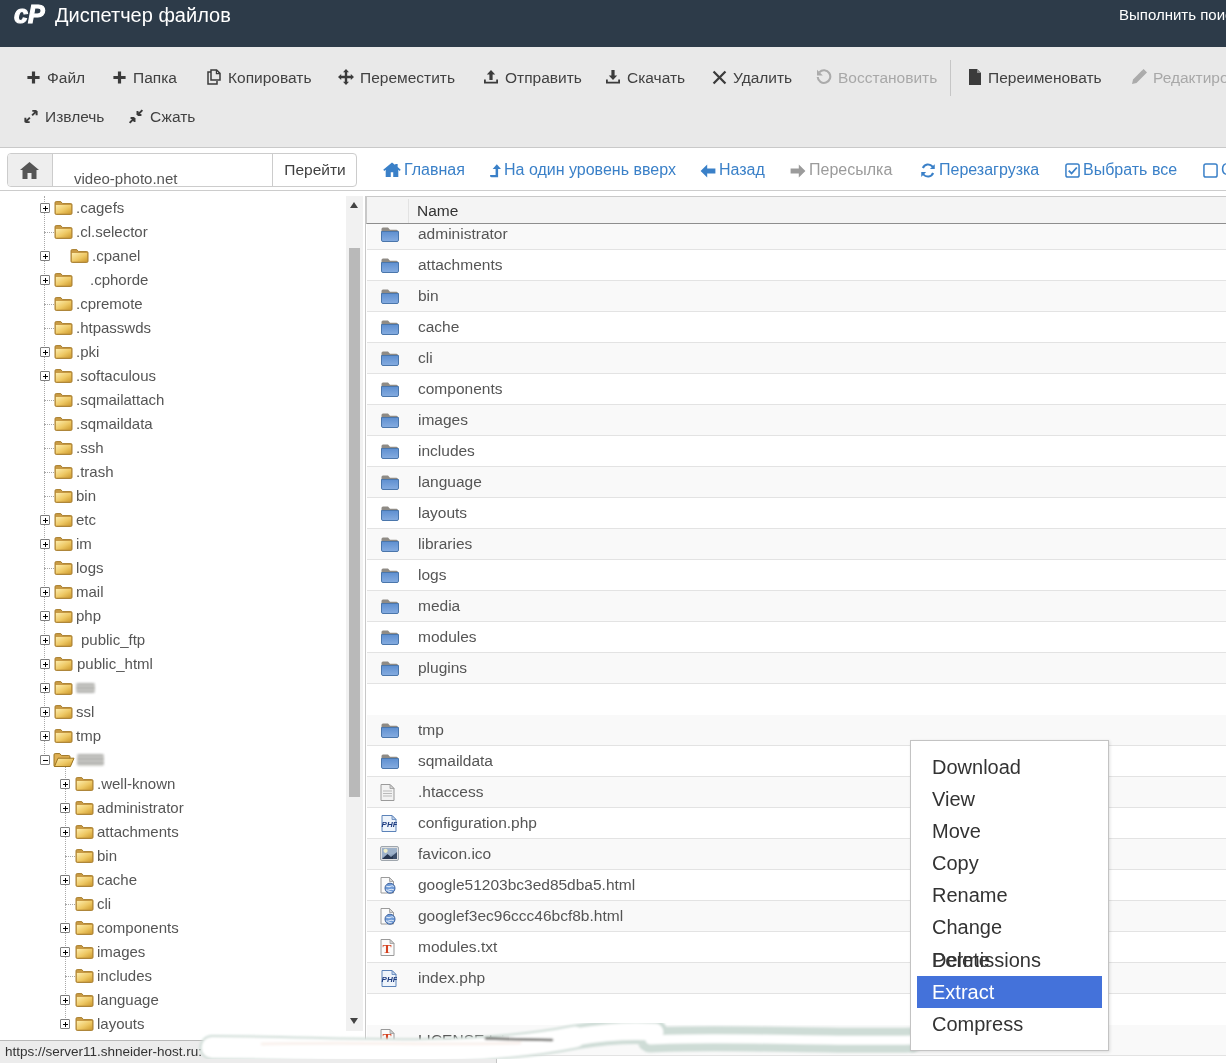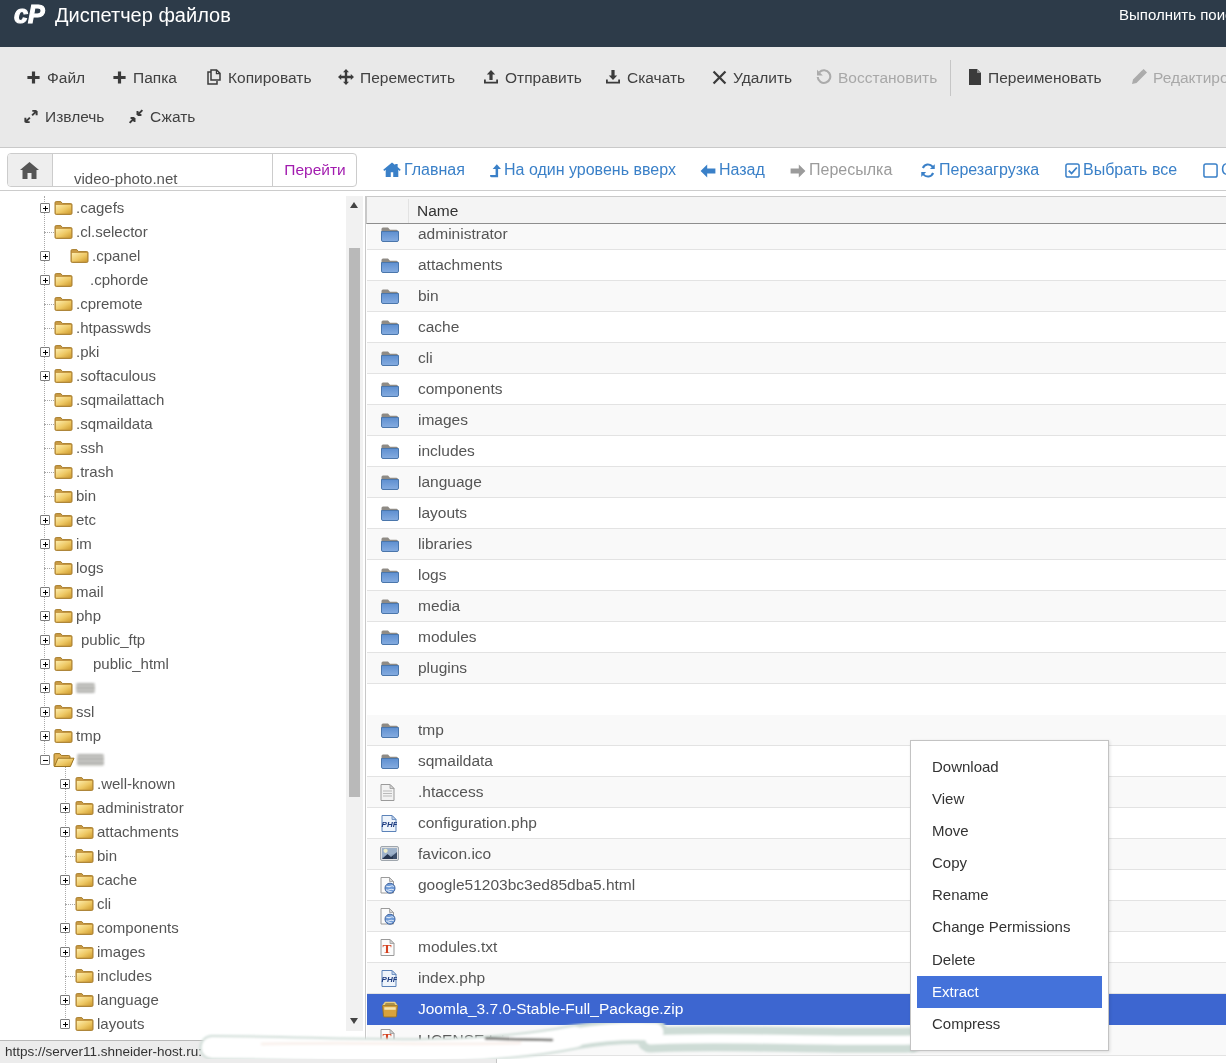--- a/index.html
+++ b/index.html
@@ -13,21 +13,21 @@
 #tbar{position:absolute;left:0;top:47px;width:1226px;height:101px;background:#e9e9e9;border-bottom:1px solid #c9c9c9}
 .tb{position:absolute;height:28px;line-height:28px;font-size:15.5px;color:#414141;white-space:nowrap}
 .tb svg{vertical-align:-2px;margin-right:6px}
 .tb.dis{color:#a8a8a8}
 .tbsep{position:absolute;left:950px;top:60px;width:1px;height:36px;background:#c6c6c6}
 
 #pbar{position:absolute;left:0;top:148px;width:1226px;height:43px;background:#fff;border-bottom:1px solid #ccc}
 #grp{position:absolute;left:7px;top:5px;width:350px;height:34px;border:1px solid #ccc;border-radius:4px;background:#fff}
 #grp .home{position:absolute;left:0;top:0;width:45px;height:32px;background:#eee;border-right:1px solid #ccc;border-radius:3px 0 0 3px;text-align:center}
 #grp .inp{position:absolute;left:46px;top:9px;width:218px;height:32px;line-height:32px;padding-left:20px;font-size:15px;color:#555}
-#grp .go{position:absolute;left:264px;top:0;width:85px;height:32px;line-height:32px;border-left:1px solid #ccc;text-align:center;font-size:15.5px;color:#a21caf}
+#grp .go{position:absolute;left:264px;top:0;width:85px;height:32px;line-height:32px;border-left:1px solid #ccc;text-align:center;font-size:15.5px;color:#404040}
 .nav{position:absolute;top:10px;height:23px;line-height:23px;font-size:16px;color:#3a80c8;white-space:nowrap}
 .nav svg{vertical-align:-3px;margin-right:3px}
 .nav.dis{color:#9b9b9b}
 
 #tree{position:absolute;left:0;top:191px;width:345px;height:845px;background:#fff;overflow:hidden}
 .vline{position:absolute;width:1px;border-left:1px dotted #a8a8a8}
 .stub{position:absolute;height:1px;border-top:1px dotted #a8a8a8}
 .ti{position:absolute;height:24px;line-height:24px;font-size:15px;color:#555;white-space:nowrap}
 .ti svg{vertical-align:-3px}
 .box{position:absolute;width:10px;height:10px;background:#fff;border:1px solid #7e7e7e;border-radius:1px}
@@ -43,21 +43,21 @@
 #tbl{position:absolute;left:365px;top:196px;width:861px;height:867px;border-left:1px solid #c8c8c8;overflow:hidden}
 .row{position:absolute;left:1px;width:860px;height:31px;border-bottom:1px solid #e3e3e3;font-size:15.5px;color:#555}
 .row .nm{position:absolute;left:51px;top:0;line-height:30px}
 .row svg{position:absolute;left:13px;top:7px}
 .row.odd{background:#f9f9f9}
 .row.sel{background:#3d66d0;color:#fff;border-bottom:1px solid #3d66d0}
 #thead{position:absolute;left:0;top:0;width:861px;height:28px;background:#f4f4f4;border-top:1px solid #c8c8c8;border-bottom:1px solid #8e8e8e;border-left:1px solid #c8c8c8}
 #thead .nm{position:absolute;left:50px;top:0;line-height:27px;font-size:15.5px;color:#333}
 
 #menu{position:absolute;left:910px;top:740px;width:199px;height:311px;background:#fff;border:1px solid #c3c3c3;box-shadow:1px 1px 3px rgba(0,0,0,.12);padding:10px 6px}
-#menu .mi{height:32.1px;line-height:32.1px;padding-left:15px;font-size:15px;color:#333}
+#menu .mi{height:32.1px;line-height:32.1px;padding-left:15px;font-size:20px;color:#333}
 #menu .mi.hl{background:#4472da;color:#fff}
 
 #status{position:absolute;left:0;top:1040px;width:497px;height:23px;background:#ececec;border-top:1px solid #b9b9b9;border-right:1px solid #c4c4c4;border-radius:0 3px 0 0;font-size:13.5px;color:#333;line-height:22px;padding-left:5px}
 </style></head>
 <body>
 
 <div id="hdr">
   <svg class="abs" style="left:14px;top:3px" width="34" height="24" viewBox="0 0 34 24">
     <text x="0" y="20" font-family="Liberation Sans" font-size="25" font-weight="bold" font-style="italic" fill="#fff" stroke="#fff" stroke-width="1.1">cP</text>
   </svg>
@@ -304,21 +304,21 @@
         <path d="M1 2.8Q1 1.6 2.2 1.6h4.6l1.7 2h8.3q1.2 0 1.2 1.2v8.4q0 1.2-1.2 1.2H2.2Q1 14.4 1 13.2z" fill="none" stroke="#a87e2e" stroke-width="1"></path>
       </svg><span style="margin-left:8px">public_ftp</span></div>
   <div class="box plus" style="left:40px;top:468px">
       <i></i>
       <b></b>
     </div>
   <div class="ti" style="left:54px;top:461px"><svg width="19" height="16" viewBox="0 0 19 16">
         <path d="M1 2.8Q1 1.6 2.2 1.6h4.6l1.7 2h8.3q1.2 0 1.2 1.2v8.4q0 1.2-1.2 1.2H2.2Q1 14.4 1 13.2z" fill="#c99b45"></path>
         <path d="M1.7 5h15.6v8.7H1.7z" fill="url(#gy)"></path>
         <path d="M1 2.8Q1 1.6 2.2 1.6h4.6l1.7 2h8.3q1.2 0 1.2 1.2v8.4q0 1.2-1.2 1.2H2.2Q1 14.4 1 13.2z" fill="none" stroke="#a87e2e" stroke-width="1"></path>
-      </svg><span style="margin-left:20px">public_html</span></div>
+      </svg><span style="margin-left:4px">public_html</span></div>
   <div class="box plus" style="left:40px;top:492px">
       <i></i>
       <b></b>
     </div>
   <div class="ti" style="left:54px;top:485px"><svg width="19" height="16" viewBox="0 0 19 16">
         <path d="M1 2.8Q1 1.6 2.2 1.6h4.6l1.7 2h8.3q1.2 0 1.2 1.2v8.4q0 1.2-1.2 1.2H2.2Q1 14.4 1 13.2z" fill="#c99b45"></path>
         <path d="M1.7 5h15.6v8.7H1.7z" fill="url(#gy)"></path>
         <path d="M1 2.8Q1 1.6 2.2 1.6h4.6l1.7 2h8.3q1.2 0 1.2 1.2v8.4q0 1.2-1.2 1.2H2.2Q1 14.4 1 13.2z" fill="none" stroke="#a87e2e" stroke-width="1"></path>
       </svg><span style="margin-left:3px"></span></div>
   <div class="blur1" style="left:76px;top:492px;width:19px;height:10px"></div>
@@ -612,46 +612,37 @@
       <span class="nm">google51203bc3ed85dba5.html</span>
     </div>
   <div class="row odd" style="top:705.4px">
       <svg width="16" height="17" viewBox="0 0 16 17">
         <path d="M1 .5h8.5l4 4V16H1z" fill="#fbfbfb" stroke="#9a9a9a"></path>
         <path d="M9.5 .5l4 4h-4z" fill="#d5d5d5" stroke="#9a9a9a" stroke-width=".8"></path>
         <circle cx="10" cy="11.2" r="5" fill="#6f9bd8"></circle>
         <path d="M6 8.6q2 1.8 4.6.6 2.2-1 3.2.4M5.2 12.4q2.4 1.4 4 .4 2-1.2 4.6 0M7.6 15.4q1.8-1.4 4.4-.4" fill="none" stroke="#dbe7f6" stroke-width="1.1"></path>
         <circle cx="10" cy="11.2" r="5" fill="none" stroke="#3f639e"></circle>
       </svg>
+      <span class="nm">googlef3ec96ccc46bcf8b.html</span>
     </div>
   <div class="row" style="top:736.4px">
       <svg width="15" height="17" viewBox="0 0 15 17">
         <path d="M1 .5h9l4 4v12H1z" fill="#fbfbfb" stroke="#9a9a9a"></path>
         <path d="M10 .5l4 4h-4z" fill="#d5d5d5" stroke="#9a9a9a" stroke-width=".8"></path>
         <text x="2.4" y="14" font-size="13.5" font-weight="bold" fill="#d4401f" font-family="Liberation Serif">T</text>
       </svg>
       <span class="nm">modules.txt</span>
     </div>
   <div class="row odd" style="top:767.4px">
       <svg width="17" height="17" viewBox="0 0 17 17">
         <path d="M2 .5h10l4 4v12H2z" fill="#eef4fb" stroke="#5b82b8"></path>
         <path d="M12 .5l4 4h-4z" fill="#c6d8ee" stroke="#5b82b8" stroke-width=".8"></path>
         <text x="1.6" y="12" font-size="8" font-weight="bold" font-style="italic" fill="#1d3c80" font-family="Liberation Sans">PHP</text>
       </svg>
       <span class="nm">index.php</span>
-    </div>
-  <div class="row sel" style="top:798.4px">
-      <svg width="20" height="17" viewBox="0 0 20 17">
-        <path d="M3.2 4.4L5.4 1.6h9.2l2.2 2.8z" fill="#6e5516"></path>
-        <path d="M3.2 4.4L5.4 1.6h9.2l2.2 2.8z" fill="none" stroke="#e9cf82" stroke-width="1.6" stroke-linejoin="round"></path>
-        <path d="M2.6 4.6h14.8l-.9 10.4q-.1 1-1.1 1H4.6q-1 0-1.1-1z" fill="#d9a23c"></path>
-        <path d="M4.3 6.2h11.4v2.6H4.3z" fill="#f6e5ae"></path>
-        <path d="M2.6 4.6h14.8l-.9 10.4q-.1 1-1.1 1H4.6q-1 0-1.1-1z" fill="none" stroke="#9c7420" stroke-width=".9"></path>
-      </svg>
-      <span class="nm">Joomla_3.7.0-Stable-Full_Package.zip</span>
     </div>
   <div class="row odd" style="top:829.4px">
       <svg width="15" height="17" viewBox="0 0 15 17" style="top:4px">
         <path d="M1 .5h9l4 4v12H1z" fill="#fbfbfb" stroke="#9a9a9a"></path>
         <path d="M10 .5l4 4h-4z" fill="#d5d5d5" stroke="#9a9a9a" stroke-width=".8"></path>
         <text x="2.4" y="12.5" font-size="13.5" font-weight="bold" fill="#d4401f" font-family="Liberation Serif">T</text>
       </svg>
       <span class="nm">LICENSE.txt</span>
     </div>
   <div id="thead">

